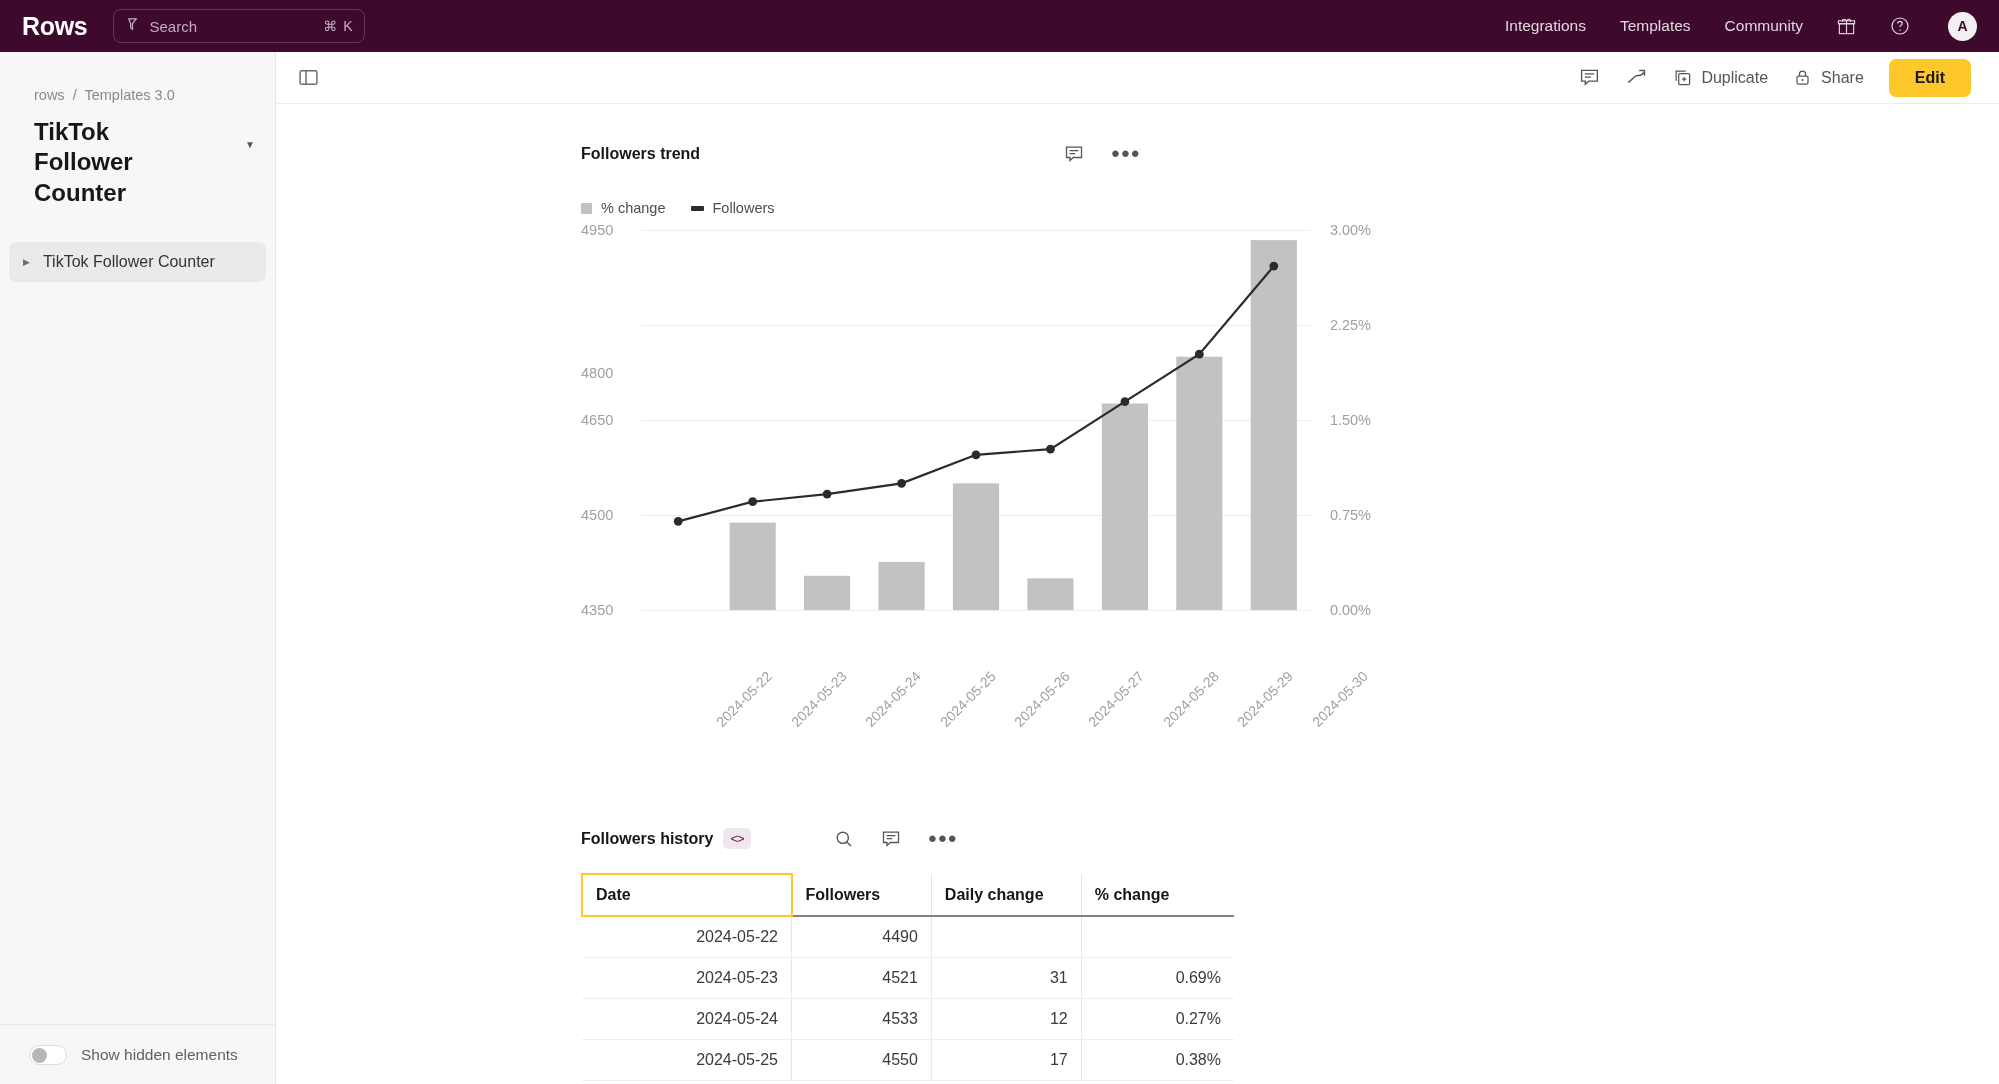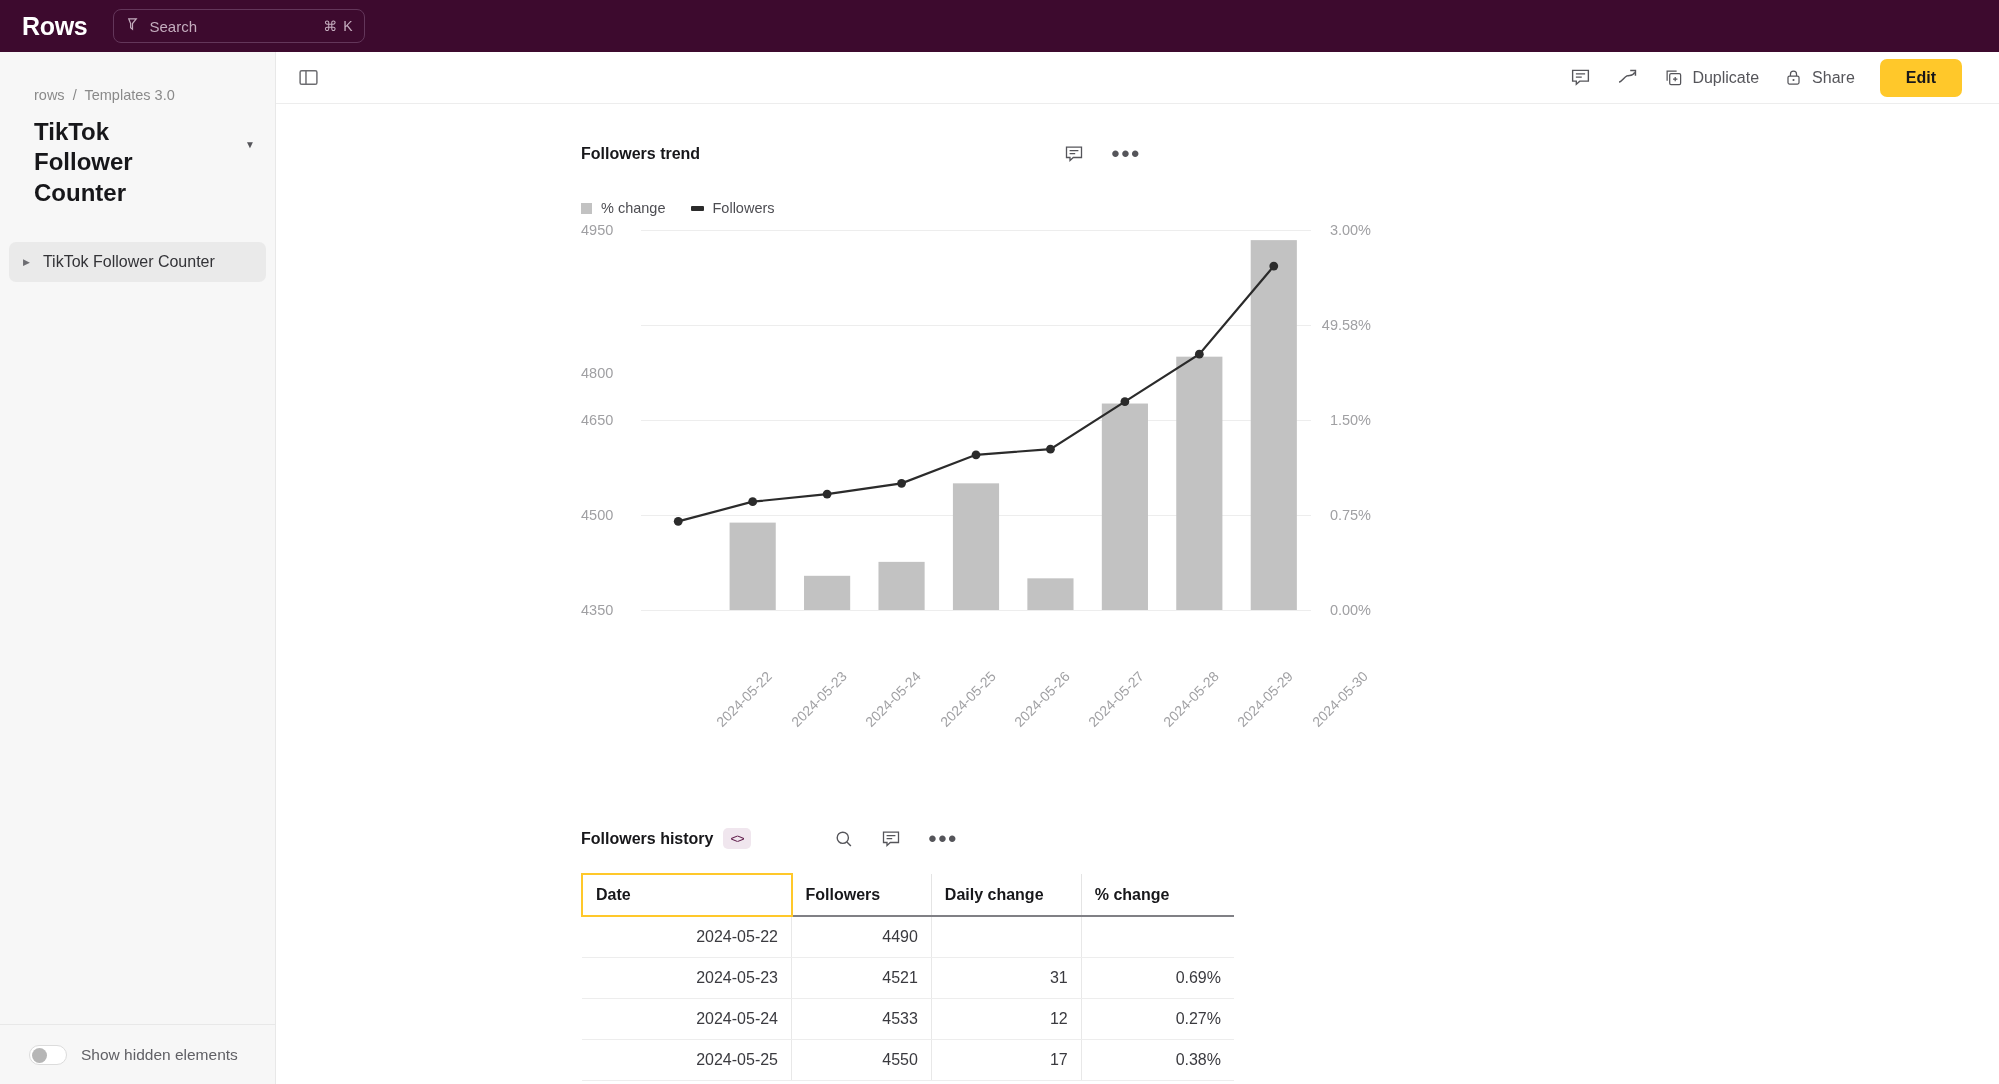--- a/index.html
+++ b/index.html
@@ -83,21 +83,21 @@
   }
   .switch::after {
     content: ""; position: absolute; left: 2px; top: 2px;
     width: 15px; height: 15px; border-radius: 50%; background: #b6b6b6;
   }
   #switch-label { font-size: 15.5px; color: #606065; }
   
   #main { flex: 1; background: #ffffff; position: relative; overflow: hidden; }
   #toolbar {
     height: 52px; border-bottom: 1px solid #ededed;
-    display: flex; align-items: center; padding: 0 37px 0 22px;
+    display: flex; align-items: center; padding: 0 28px 0 22px;
   }
   #panel-toggle { color: #6c6c70; display: flex; }
   #toolbar-right { margin-left: auto; display: flex; align-items: center; gap: 25px; }
   .tb-item { display: flex; align-items: center; gap: 9px; color: #55555a; font-size: 16px; }
   .tb-icon { display: flex; color: #55555a; }
   #edit-btn {
     background: #ffc82a; color: #17171a;
     font-size: 16px; font-weight: bold;
     border: none; border-radius: 7px;
     padding: 10px 26px; cursor: pointer;
@@ -179,20 +179,40 @@
   <div id="searchbox">
     <span>
       <svg width="15" height="15" viewBox="0 0 16 16" fill="none" stroke="#c4adbe" stroke-width="1.3">
         <path d="M4 2h8l-4 5v6l-2-1.5V7z"></path>
       </svg>
     </span>
     <span class="ph">Search</span>
     <span class="kbd">⌘ K</span>
   </div>
 
+  <div id="topnav">
+    <span class="navlink">Integrations</span>
+    <span class="navlink">Templates</span>
+    <span class="navlink">Community</span>
+    <span class="navicon">
+      <svg width="19" height="19" viewBox="0 0 20 20" fill="none" stroke="#e3d6e0" stroke-width="1.2">
+        <rect x="2.5" y="7" width="15" height="10.5"></rect>
+          <rect x="1.5" y="4" width="17" height="3.2"></rect>
+        <path d="M10 4v13.5M10 4c-1.5-2.5-5-2-4 1M10 4c1.5-2.5 5-2 4 1"></path>
+      </svg>
+    </span>
+    <span class="navicon">
+      <svg width="20" height="20" viewBox="0 0 20 20" fill="none" stroke="#e3d6e0" stroke-width="1.2">
+        <circle cx="10" cy="10" r="8"></circle>
+        <path d="M7.8 7.6c0-1.3 1-2.2 2.2-2.2s2.2.9 2.2 2.1c0 1.9-2.2 1.7-2.2 3.5"></path>
+        <circle cx="10" cy="14.3" r="0.75" fill="#e3d6e0" stroke="none"></circle>
+      </svg>
+    </span>
+    <div id="avatar">A</div>
+  </div>
 </div>
 
 <div id="shell">
 
   <div id="sidebar">
     <div id="breadcrumb">
       <span>rows</span>
       <span class="sep">/</span>
       <span>Templates 3.0</span>
     </div>
@@ -300,21 +320,21 @@
             <div class="ytick left" style="top: 380px;">4350</div>
             <div class="ytick left" style="top: 285px;">4500</div>
             <div class="ytick left" style="top: 190px;">4650</div>
             <div class="ytick left" style="top: 95px; margin-top: 48px;">4800</div>
             <div class="ytick left" style="top: 0px;">4950</div>
           </div>
         <div id="ticks-right">
             <div class="ytick right" style="top: 380px;">0.00%</div>
             <div class="ytick right" style="top: 285px;">0.75%</div>
             <div class="ytick right" style="top: 190px;">1.50%</div>
-            <div class="ytick right" style="top: 95px;">49.58%</div>
+            <div class="ytick right" style="top: 95px;">2.25%</div>
             <div class="ytick right" style="top: 0px;">3.00%</div>
           </div>
         <svg id="svgplot" width="670" height="380">
             <rect x="88.58888888888887" y="292.6" width="46.15555555555555" height="87.39999999999998" fill="#c2c2c2"></rect>
             <rect x="163.03333333333333" y="345.8" width="46.15555555555555" height="34.19999999999999" fill="#c2c2c2"></rect>
             <rect x="237.47777777777776" y="331.8666666666667" width="46.15555555555555" height="48.133333333333326" fill="#c2c2c2"></rect>
             <rect x="311.9222222222222" y="253.33333333333334" width="46.15555555555555" height="126.66666666666666" fill="#c2c2c2"></rect>
             <rect x="386.3666666666667" y="348.3333333333333" width="46.15555555555555" height="31.666666666666686" fill="#c2c2c2"></rect>
             <rect x="460.8111111111111" y="173.53333333333333" width="46.15555555555555" height="206.46666666666667" fill="#c2c2c2"></rect>
             <rect x="535.2555555555555" y="126.66666666666669" width="46.15555555555555" height="253.33333333333331" fill="#c2c2c2"></rect>

